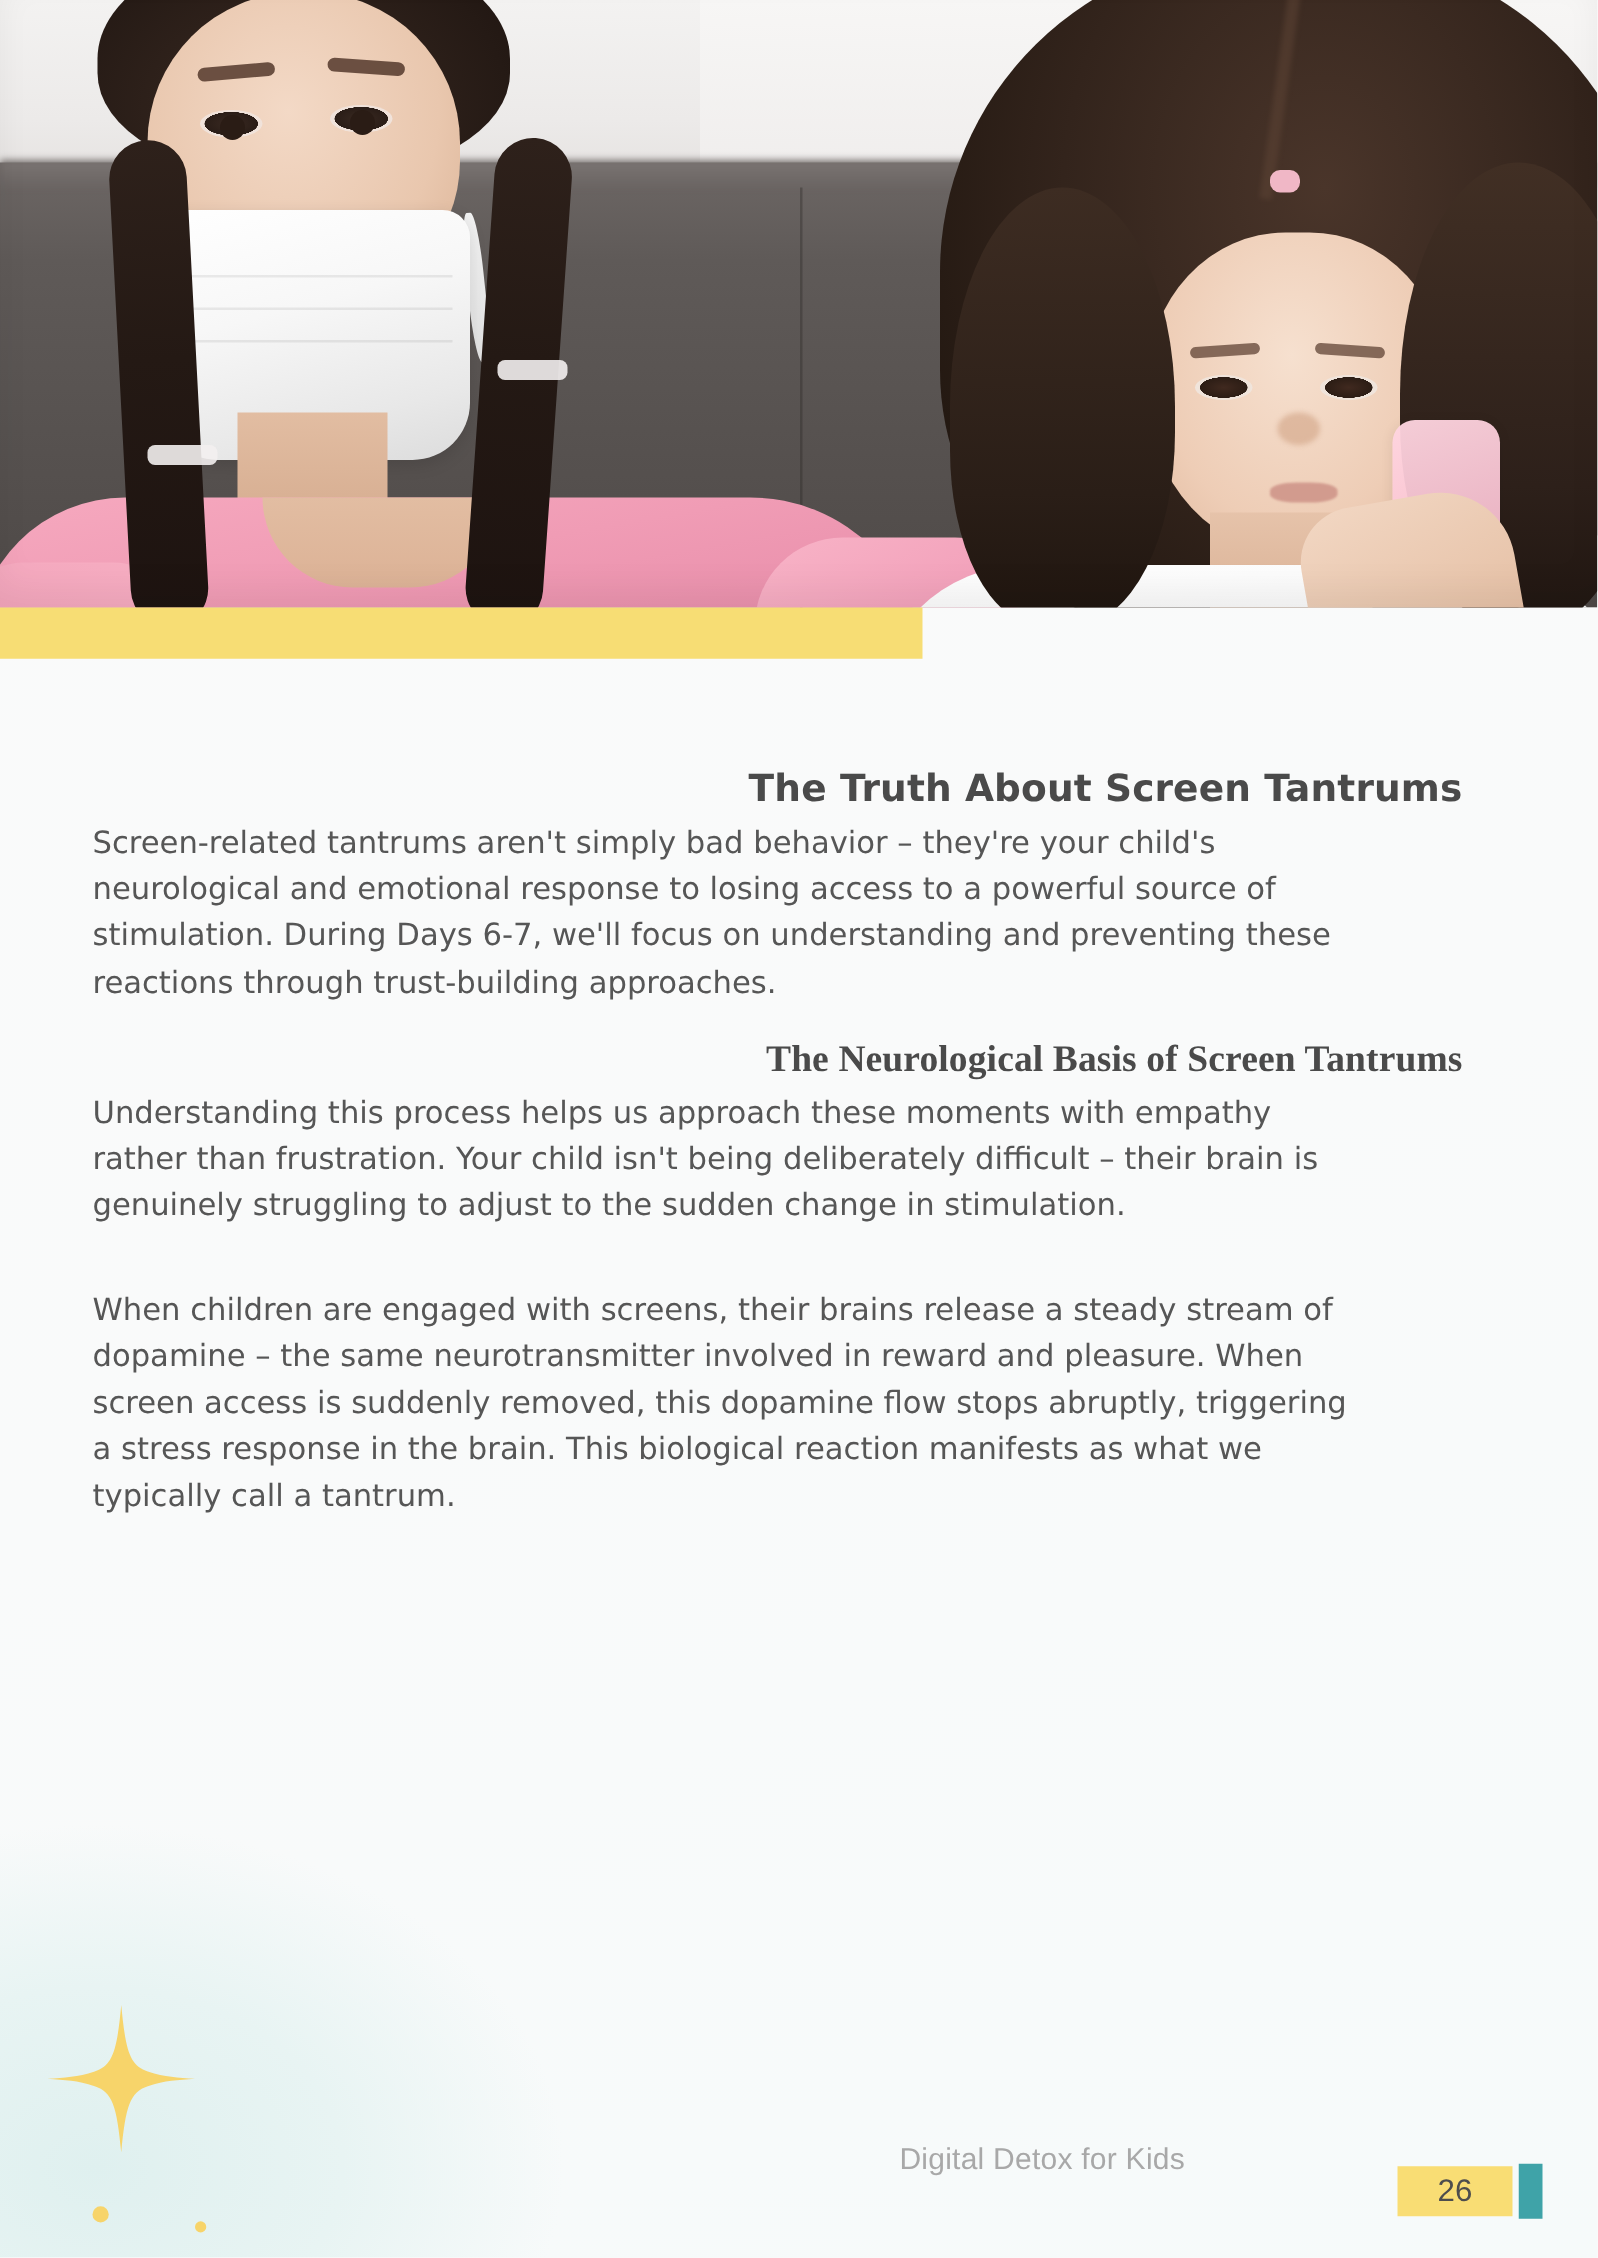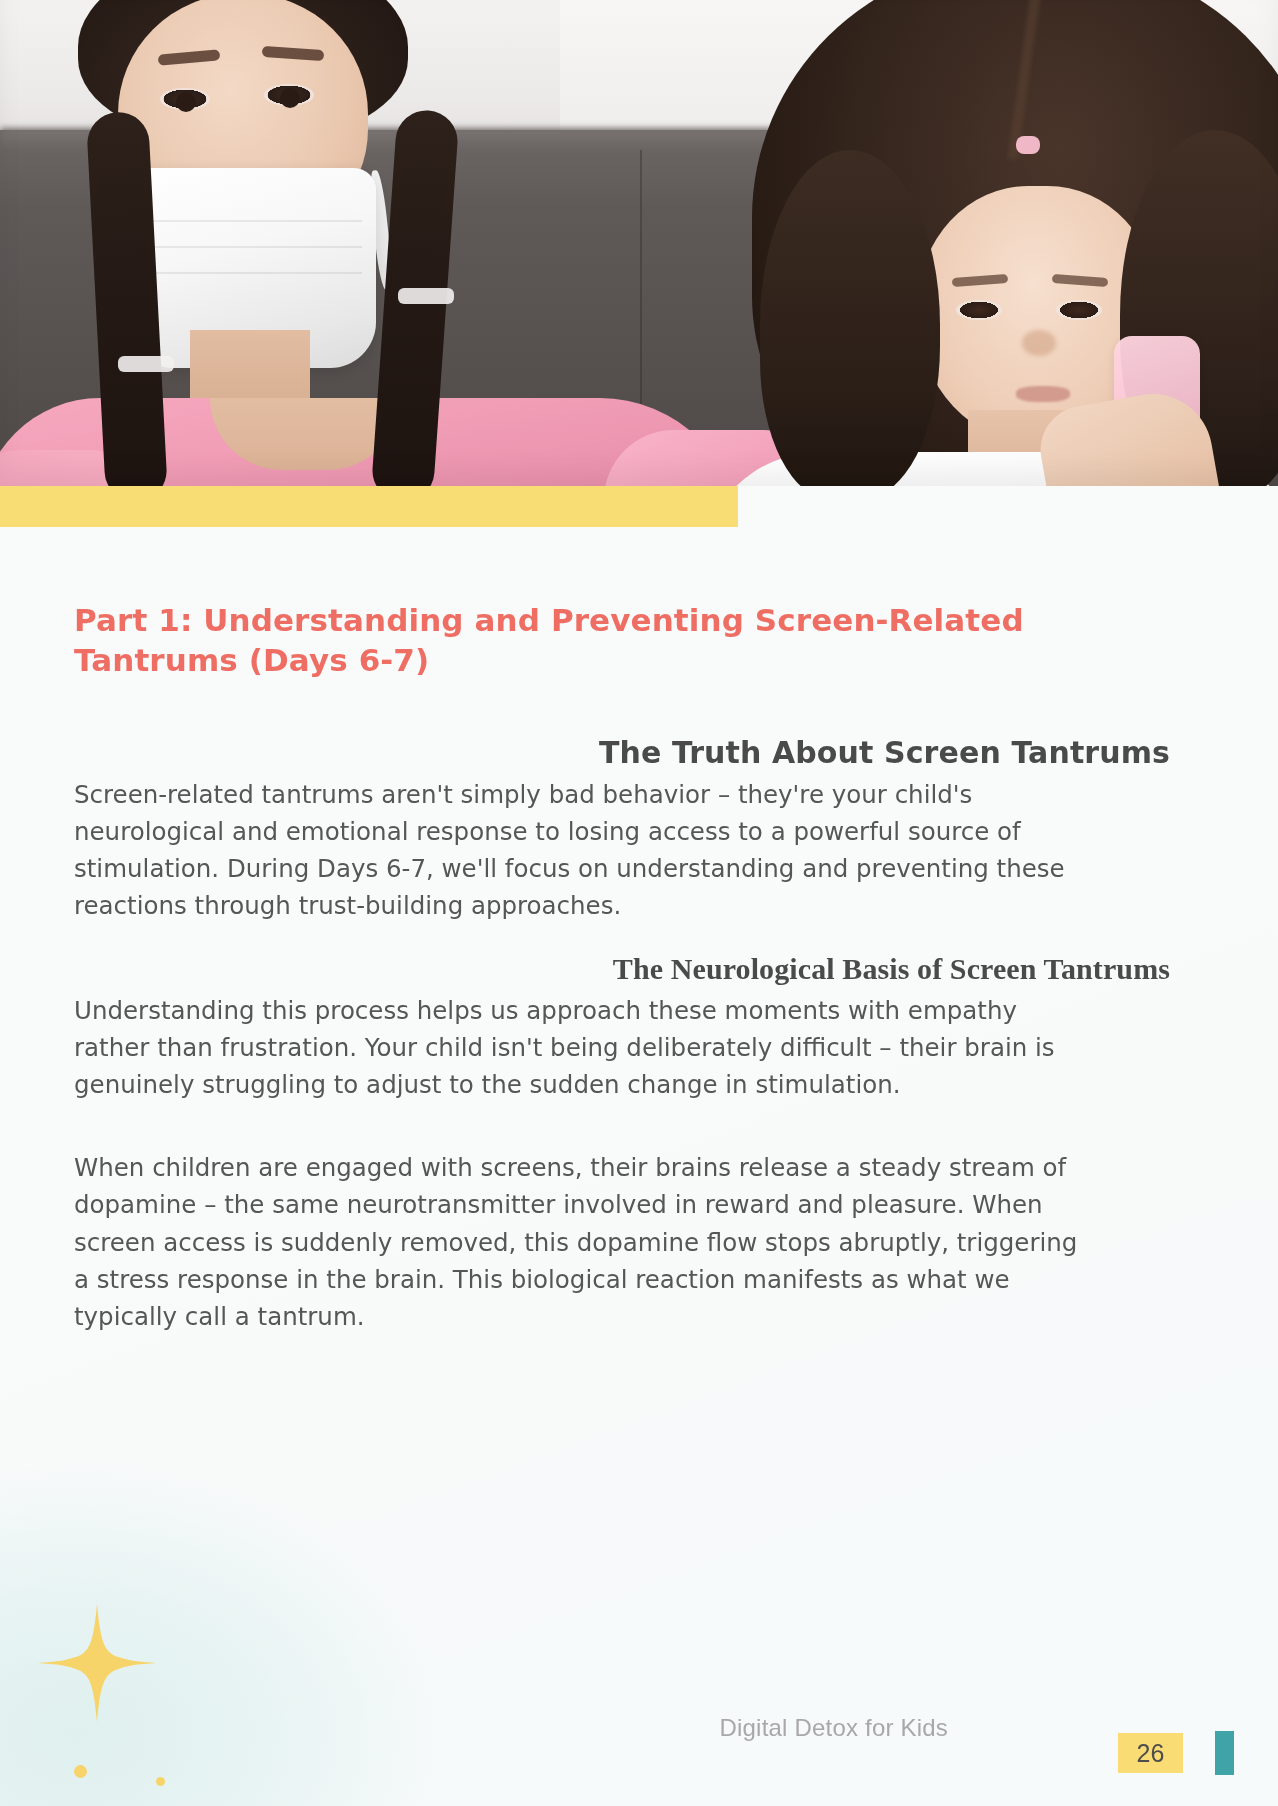--- a/index.html
+++ b/index.html
@@ -119,21 +119,21 @@
   
   .sparkle{position:absolute;left:38px;top:1604px;width:118px;height:118px;}
   .dot{position:absolute;border-radius:50%;background:#f7d46a;}
   .dot.d1{left:74px;top:1765px;width:13px;height:13px;}
   .dot.d2{left:156px;top:1777px;width:9px;height:9px;}
 
   
   .footer{position:absolute;left:0;top:1700px;width:1278px;height:60px;}
   .footer-label{position:absolute;right:330px;top:14px;font-size:24px;color:#a8a8a8;
      font-family:"Liberation Sans",sans-serif;letter-spacing:.2px;white-space:nowrap;}
-  .page-badge{position:absolute;left:1118px;top:1733px;width:65px;height:40px;background:#f9dd74;
+  .page-badge{position:absolute;left:1118px;top:1733px;width:92px;height:40px;background:#f9dd74;
      display:flex;align-items:center;justify-content:center;
      font-size:25px;color:#4d4d4d;font-family:"Liberation Sans",sans-serif;}
   .teal-bar{position:absolute;left:1215px;top:1731px;width:19px;height:44px;background:#3fa3a8;}
 </style>
 </head>
 <body>
 
 <div class="page">
 
   <div class="hero">
@@ -184,21 +184,20 @@
     <div class="g2-hair-front-l"></div>
     <div class="g2-hair-front-r"></div>
     <div class="g2-toy"></div>
     <div class="g2-arm"></div>
     <div class="hero-soft"></div>
   </div>
 
   <div class="accent-bar"></div>
 
   <div class="content">
-    <h2 class="subtitle">Part 1: Understanding and Preventing Screen-Related Tantrums (Days 6-7)</h2>
 
     <h3 class="section">The Truth About Screen Tantrums</h3>
     <p class="body">Screen-related tantrums aren't simply bad behavior – they're your child's neurological and emotional response to losing access to a powerful source of stimulation. During Days 6-7, we'll focus on understanding and preventing these reactions through trust-building approaches.</p>
 
     <h3 class="section tight">The Neurological Basis of Screen Tantrums</h3>
     <p class="body">Understanding this process helps us approach these moments with empathy rather than frustration. Your child isn't being deliberately difficult – their brain is genuinely struggling to adjust to the sudden change in stimulation.</p>
     <p class="body">When children are engaged with screens, their brains release a steady stream of dopamine – the same neurotransmitter involved in reward and pleasure. When screen access is suddenly removed, this dopamine flow stops abruptly, triggering a stress response in the brain. This biological reaction manifests as what we typically call a tantrum.</p>
   </div>
 
   <div class="sparkle">

